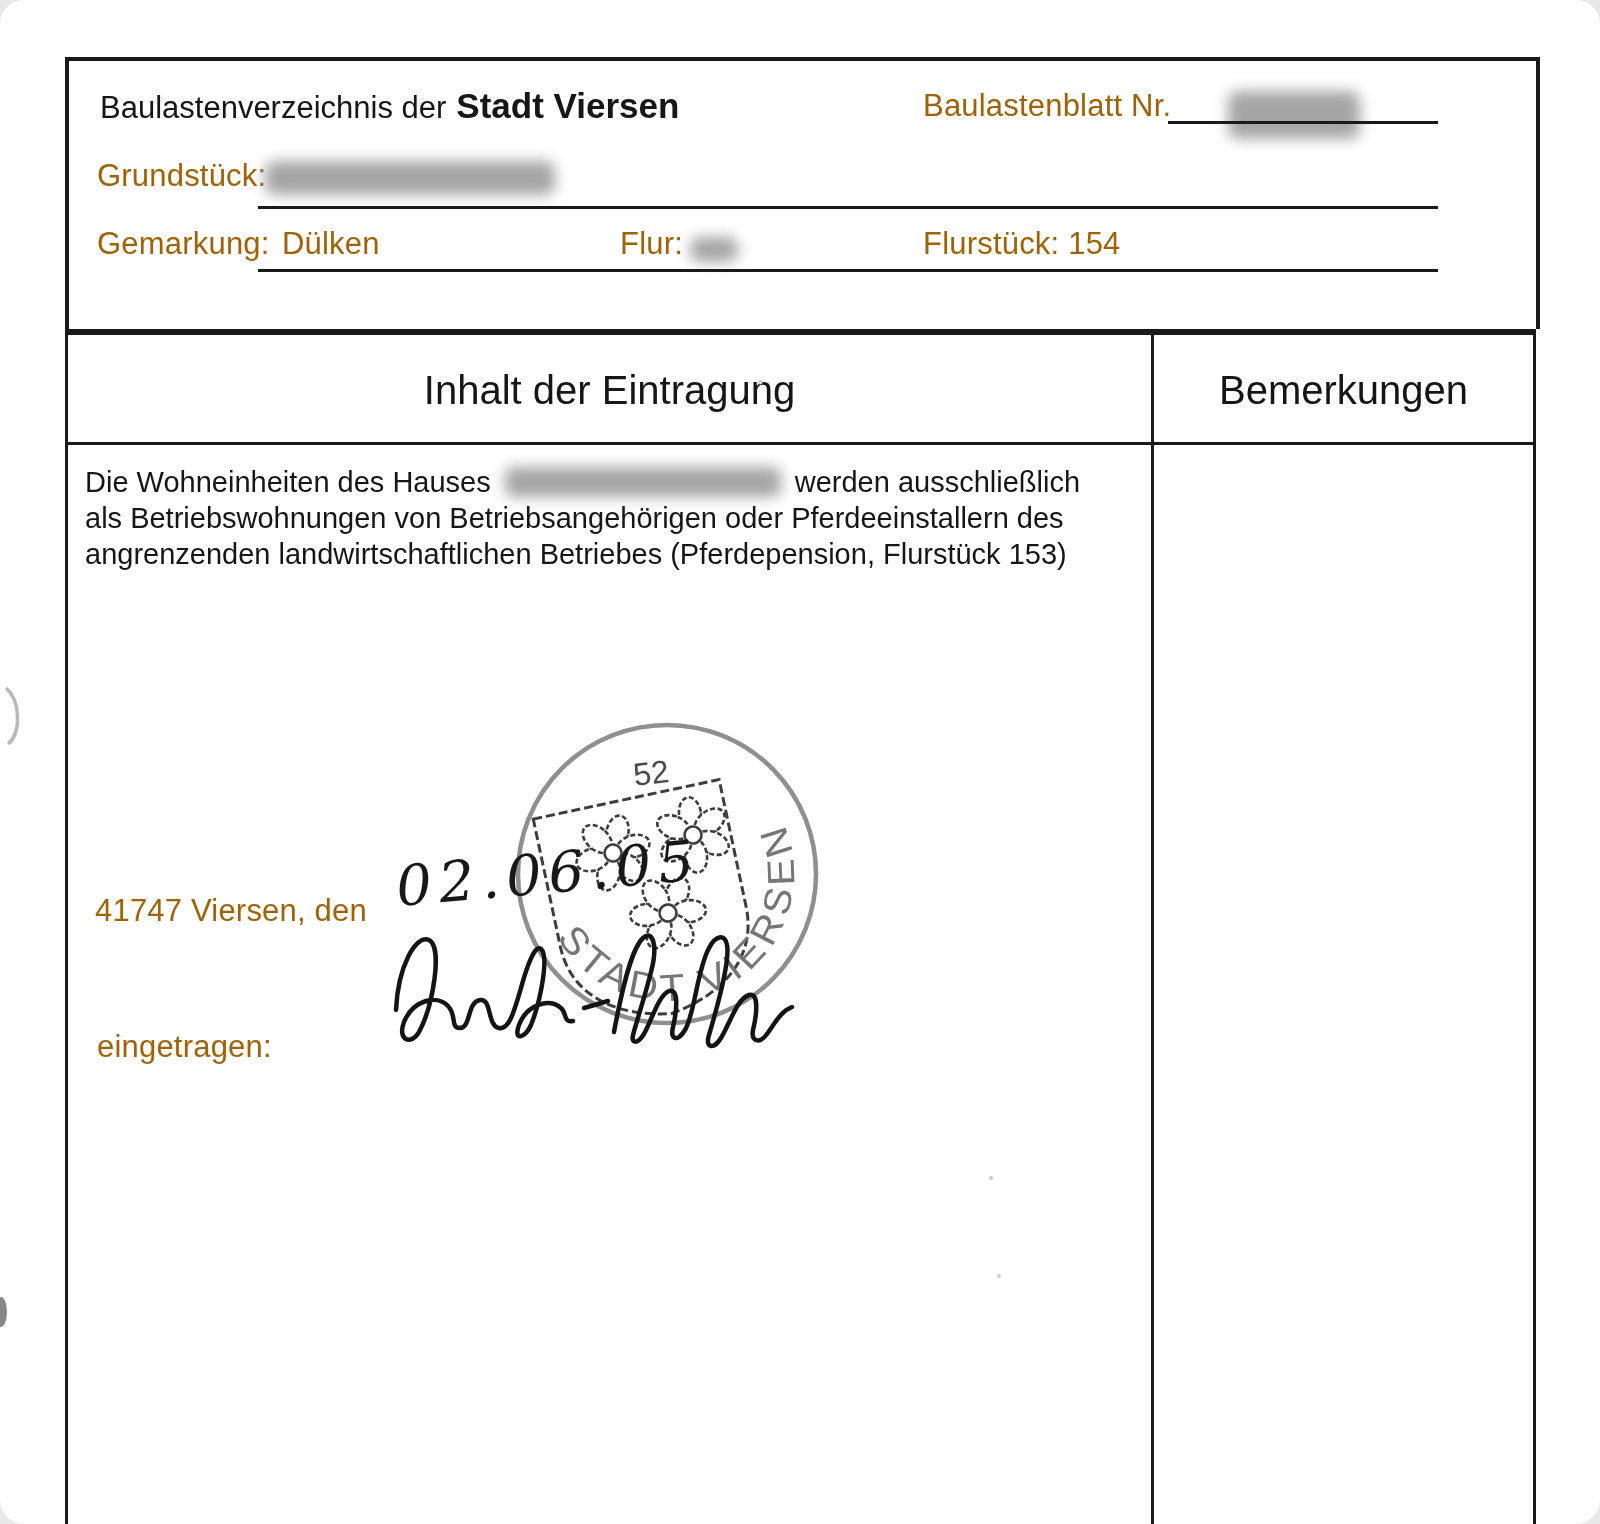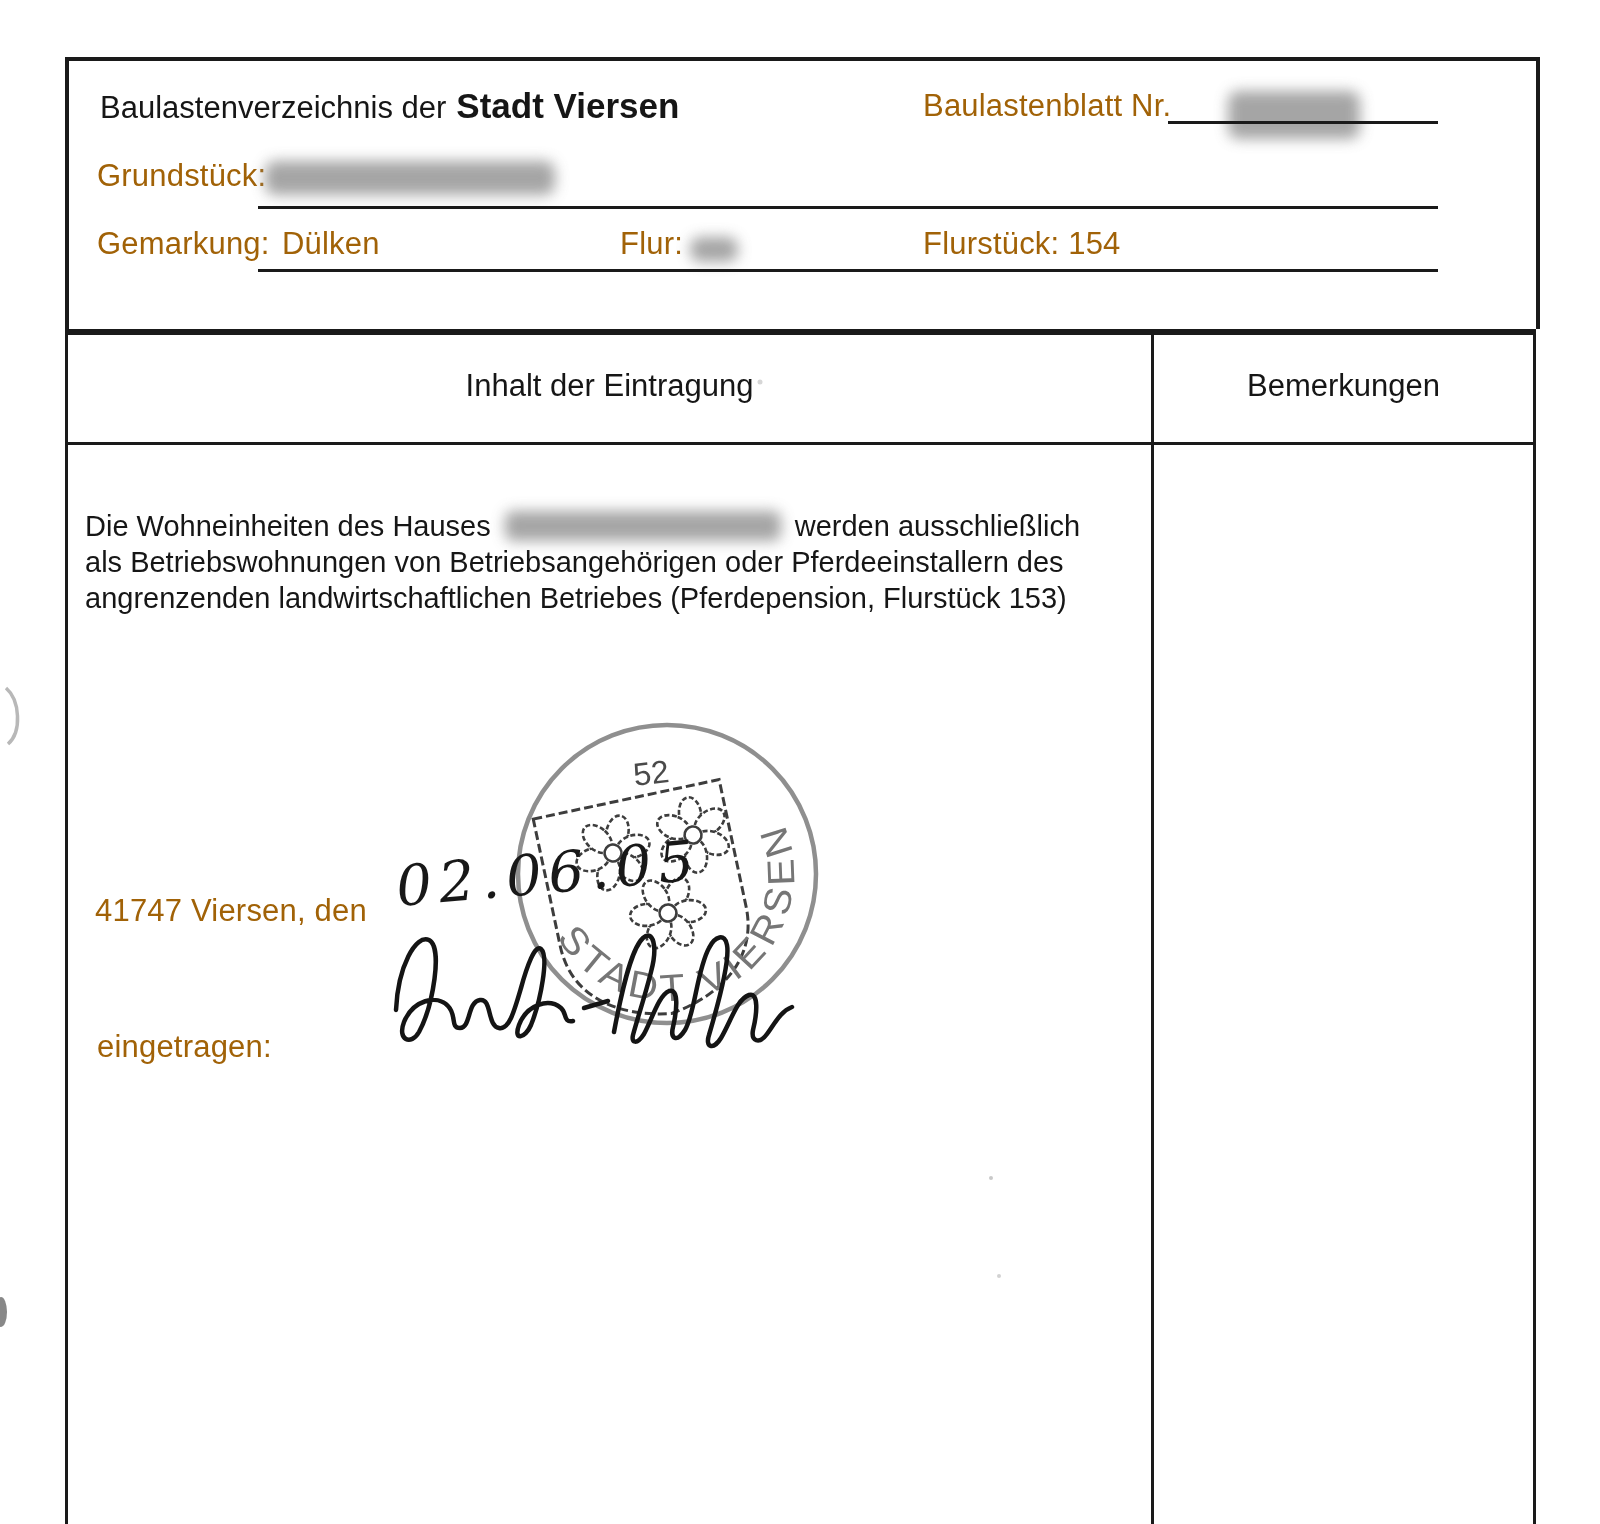--- a/index.html
+++ b/index.html
@@ -1,38 +1,38 @@
 <!DOCTYPE html>
 <html><head>
 <meta charset="utf-8">
 <style>
   html,body{margin:0;padding:0;background:#e8e8e8;}
   .page{
     position:relative; width:1600px; height:1524px; overflow:hidden;
-    background:#ffffff; font-family:"Liberation Sans", sans-serif; color:#161616;
+    background:#ffffff; font-family:"Liberation Sans", sans-serif; color:#161616;border-radius:24px;
   }
   .lbl{position:absolute; font-size:31px; color:#a16207; white-space:nowrap; letter-spacing:.2px;}
   .rule{position:absolute; height:3px; background:#1a1a1a;}
   .redact{position:absolute; background:#8f8f8f; filter:blur(7px); border-radius:10px; opacity:.8;}
   .header-box{
     position:absolute; left:65px; top:57px; width:1467px; height:268px;
     border:4px solid #1a1a1a; border-bottom:none;
   }
   .title{position:absolute; left:100px; top:86px; font-size:31px; white-space:nowrap;}
   .title .t-bold{font-size:35px; font-weight:700; margin-left:10px;}
   .register-table{
     position:absolute; left:65px; top:329px; width:1465px; height:1195px;
     border:3px solid #1a1a1a; border-bottom:none; border-top-width:6px;
   }
   .col-divider{position:absolute; left:1083px; top:0; width:3px; height:100%; background:#1a1a1a;}
   .thead-row{position:absolute; left:0; top:0; width:100%; height:107px; border-bottom:3px solid #1a1a1a;}
-  .th{position:absolute; top:33px; font-size:31px; text-align:center; white-space:nowrap;}
+  .th{position:absolute; top:33px; font-size:40px; text-align:center; white-space:nowrap;}
   .th1{left:0; width:1083px;}
   .th2{left:1086px; width:379px;text-align:center;}
-  .entry{position:absolute; left:85px; top:464px; width:1068px; font-size:29px; line-height:36px;margin-top:44px;}
+  .entry{position:absolute; left:85px; top:464px; width:1068px; font-size:29px; line-height:36px;}
   .entry div{white-space:nowrap;}
   .redact-inline{
     display:inline-block; width:276px; height:30px; background:#8f8f8f;
     filter:blur(7px); border-radius:8px; opacity:.8; vertical-align:-5px; margin:0 14px;
   }
   svg{position:absolute;}
   .stamp-svg{left:505px; top:712px;}
   .date-svg{left:380px; top:828px;}
   .sig-svg{left:378px; top:918px;}
   .artifacts-svg{left:0; top:0;}

